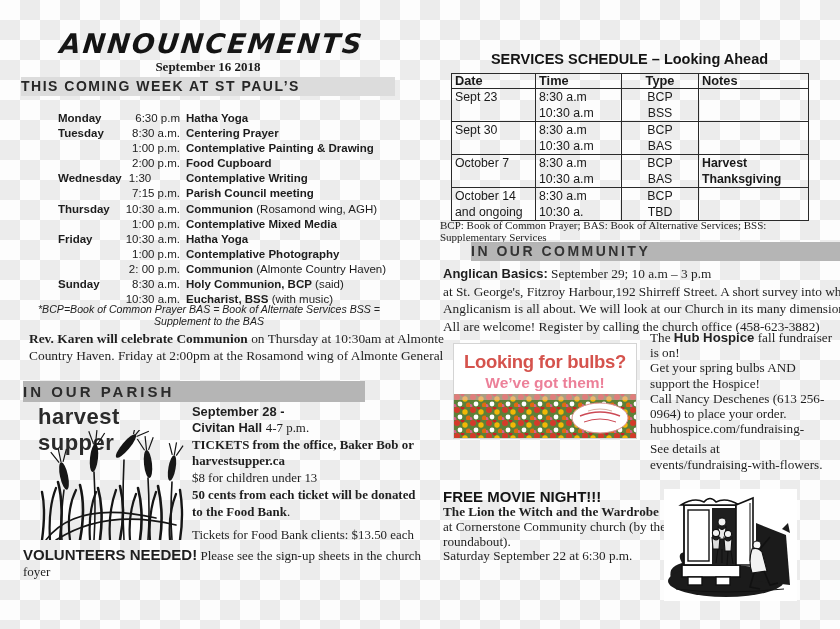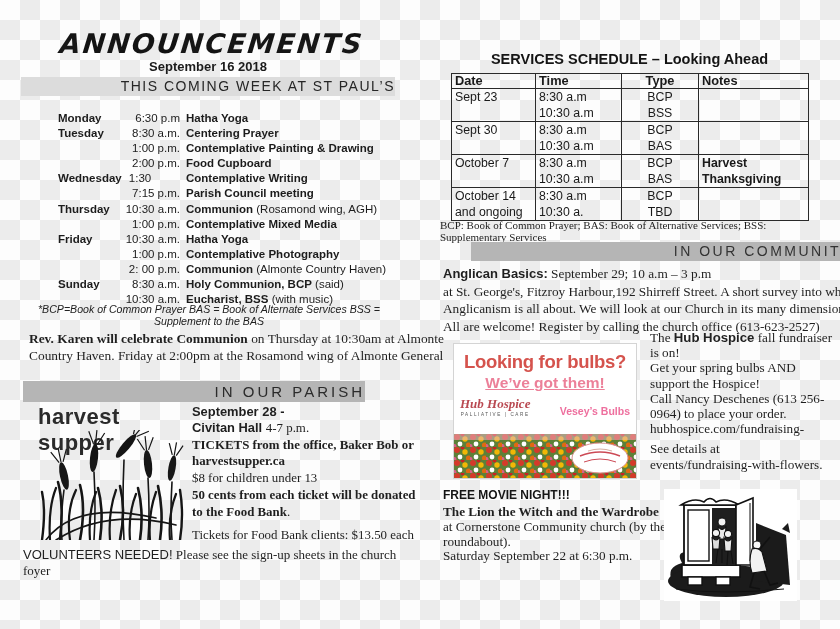--- a/index.html
+++ b/index.html
@@ -15,73 +15,73 @@
   }
   .abs{position:absolute;}
   .sans{font-family:"Liberation Sans",sans-serif;}
   .serif{font-family:"Liberation Serif",serif;}
   .b{font-weight:bold;}
 
   
   .announce-title{left:60px;top:28px;width:300px;text-align:center;
     font-family:"DejaVu Sans",sans-serif;font-weight:bold;font-style:italic;
     font-size:27px;letter-spacing:2px;transform:skewX(-6deg);color:#151515;}
-  .announce-date{left:21px;top:59px;width:374px;text-align:center;font-weight:bold;font-size:13px;color:#1b1b1b;}
-  .banner{font-weight:normal;text-align:right;}
+  .announce-date{left:21px;top:59px;width:374px;text-align:center;font-weight:bold;font-size:13px;color:#1b1b1b;font-family:Liberation Serif, serif;}
+  .banner{font-weight:bold;text-align:left;}
   .banner-week{left:21px;top:77px;width:374px;height:19px;line-height:19px;background:#dcdcdc;
     font-size:14px;letter-spacing:1.5px;color:#262626;}
   .schedule{left:0;top:111px;width:420px;font-size:11.5px;color:#1c1c1c;}
   .sched-row{position:relative;height:15.1px;line-height:15.1px;white-space:nowrap;}
   .sched-day{position:absolute;left:58px;font-weight:bold;}
   .sched-time{position:absolute;left:100px;width:80px;text-align:right;}
   .sched-time.ctr{text-align:center;padding-right:10px;}
   .sched-event{position:absolute;left:186px;font-weight:bold;}
   .sched-event .det{font-weight:normal;}
   .sched-foot{left:18px;top:303px;width:382px;text-align:center;font-style:italic;font-size:10.6px;color:#222;}
   .revkaren{left:29px;top:330px;width:380px;font-family:"Liberation Serif",serif;font-size:13.4px;line-height:17.4px;}
   .banner-parish{left:23px;top:381px;width:342px;height:21px;line-height:21px;background:#b5b5b5;
     font-size:15px;letter-spacing:3px;color:#2b2b2b;}
   .harvest-head{left:38px;top:404px;width:150px;font-size:22px;font-weight:600;letter-spacing:0.5px;color:#2b2b2b;}
   .wheat{left:36px;top:430px;}
   .harvest-lines{left:192px;top:404px;width:225px;font-size:12.9px;line-height:15.8px;}
   .harvest-lines .rl.gap{margin-top:6px;}
   .volunteers{left:23px;top:547px;width:400px;font-size:13px;line-height:16px;}
-  .volunteers .lead{font-family:"Liberation Sans",sans-serif;font-weight:normal;font-size:13px;margin-top:36px;}
+  .volunteers .lead{font-family:"Liberation Sans",sans-serif;font-weight:bold;font-size:15px;margin-top:36px;}
   .volunteers .rest{font-family:"Liberation Serif",serif;}
 
   
   .services-title{left:451px;top:51px;width:357px;text-align:center;font-weight:bold;font-size:14.5px;color:#151515;}
   table.services{position:absolute;left:451px;top:73px;width:357px;border-collapse:collapse;
     font-size:12.3px;color:#1a1a1a;table-layout:fixed;}
   table.services th,table.services td{border:1.6px solid #2a2a2a;padding:0 3px;vertical-align:top;}
   table.services th{font-weight:bold;font-size:12.8px;text-align:left;height:14px;line-height:14px;}
   table.services th.tc{text-align:center;}
   table.services td{height:31px;}
   table.services td div{height:16px;line-height:16px;white-space:nowrap;}
   td.tc{text-align:center;}
   td .bold{font-weight:bold;}
   .table-foot{left:440px;top:219px;width:390px;font-family:"Liberation Serif",serif;font-size:11px;color:#1e1e1e;}
   .banner-community{left:443px;top:242px;width:382px;height:19px;line-height:19px;background:#b5b5b5;
     font-size:14px;letter-spacing:2.5px;color:#333;margin-left:28px;}
   .anglican{left:443px;top:265px;width:392px;font-size:13.3px;line-height:17.6px;}
   .anglican .rl:first-child .sans{font-size:13px;}
 
-  .bulbs-card{left:453px;top:343px;width:184px;height:136px;background:#fff;border:1px solid #d4d4d4;box-sizing:border-box;}
+  .bulbs-card{left:453px;top:343px;width:184px;height:96px;background:#fff;border:1px solid #d4d4d4;box-sizing:border-box;}
   .bulbs-headline{margin-top:7px;text-align:center;font-size:18.5px;font-weight:bold;letter-spacing:-0.3px;}
-  .bulbs-subhead{margin-top:1px;text-align:center;font-size:15.5px;font-weight:bold;text-decoration:underline;}
+  .bulbs-subhead{margin-top:1px;text-align:center;font-size:15.5px;font-weight:bold;}
   .bulbs-logos{position:absolute;left:6px;right:6px;top:52px;display:flex;justify-content:space-between;align-items:flex-end;}
   .hub-logo-script{font-family:"Liberation Serif",serif;font-style:italic;font-weight:bold;font-size:13px;}
   .hub-logo-sub{font-size:4.6px;letter-spacing:1.6px;color:#555;text-align:center;}
   .veseys{font-size:10.5px;font-weight:bold;}
   .tulips{position:absolute;left:0;bottom:0;}
 
   .hospice{left:650px;top:330px;width:175px;font-size:13.2px;line-height:15.2px;}
   .hospice .rl.gap{margin-top:5px;}
   .movie{left:443px;top:488px;width:230px;}
-  .movie-title{font-weight:bold;font-size:12px;color:#151515;height:17px;}
+  .movie-title{font-weight:bold;font-size:15px;color:#151515;height:17px;}
   .movie-lines{font-size:13.2px;line-height:14.8px;}
   .wardrobe-card{left:664px;top:489px;width:133px;height:112px;background:#fff;}
 
   .rl{white-space:nowrap;}
 </style>
 </head>
 <body>
 
 <div class="page">
 
@@ -316,21 +316,21 @@
     </table>
 
   <div class="abs table-foot">BCP: Book of Common Prayer; BAS: Book of Alternative Services; BSS: Supplementary Services</div>
 
   <div class="abs banner banner-community">IN OUR COMMUNITY</div>
 
   <div class="abs anglican">
       <div class="rl"><span class="b sans">Anglican Basics:</span><span class="serif"> September 29; 10 a.m – 3 p.m</span></div>
       <div class="rl"><span class="serif">at St. George's, Fitzroy Harbour,192 Shirreff Street. A short survey into what</span></div>
       <div class="rl"><span class="serif">Anglicanism is all about. We will look at our Church in its many dimensions.</span></div>
-      <div class="rl"><span class="serif">All are welcome!  Register by calling the church office (613-623-2527)</span></div>
+      <div class="rl"><span class="serif">All are welcome!  Register by calling the church office (458-623-3882)</span></div>
     </div>
 
   <div class="abs bulbs-card">
     <div class="bulbs-headline" style="color:#d5534d;">Looking for bulbs?</div>
     <div class="bulbs-subhead" style="color:#ec8099;">We’ve got them!</div>
     <div class="bulbs-logos">
       <div>
         <div class="hub-logo-script" style="color:#b94a52;">Hub Hospice</div>
         <div class="hub-logo-sub">PALLIATIVE | CARE</div>
       </div>

